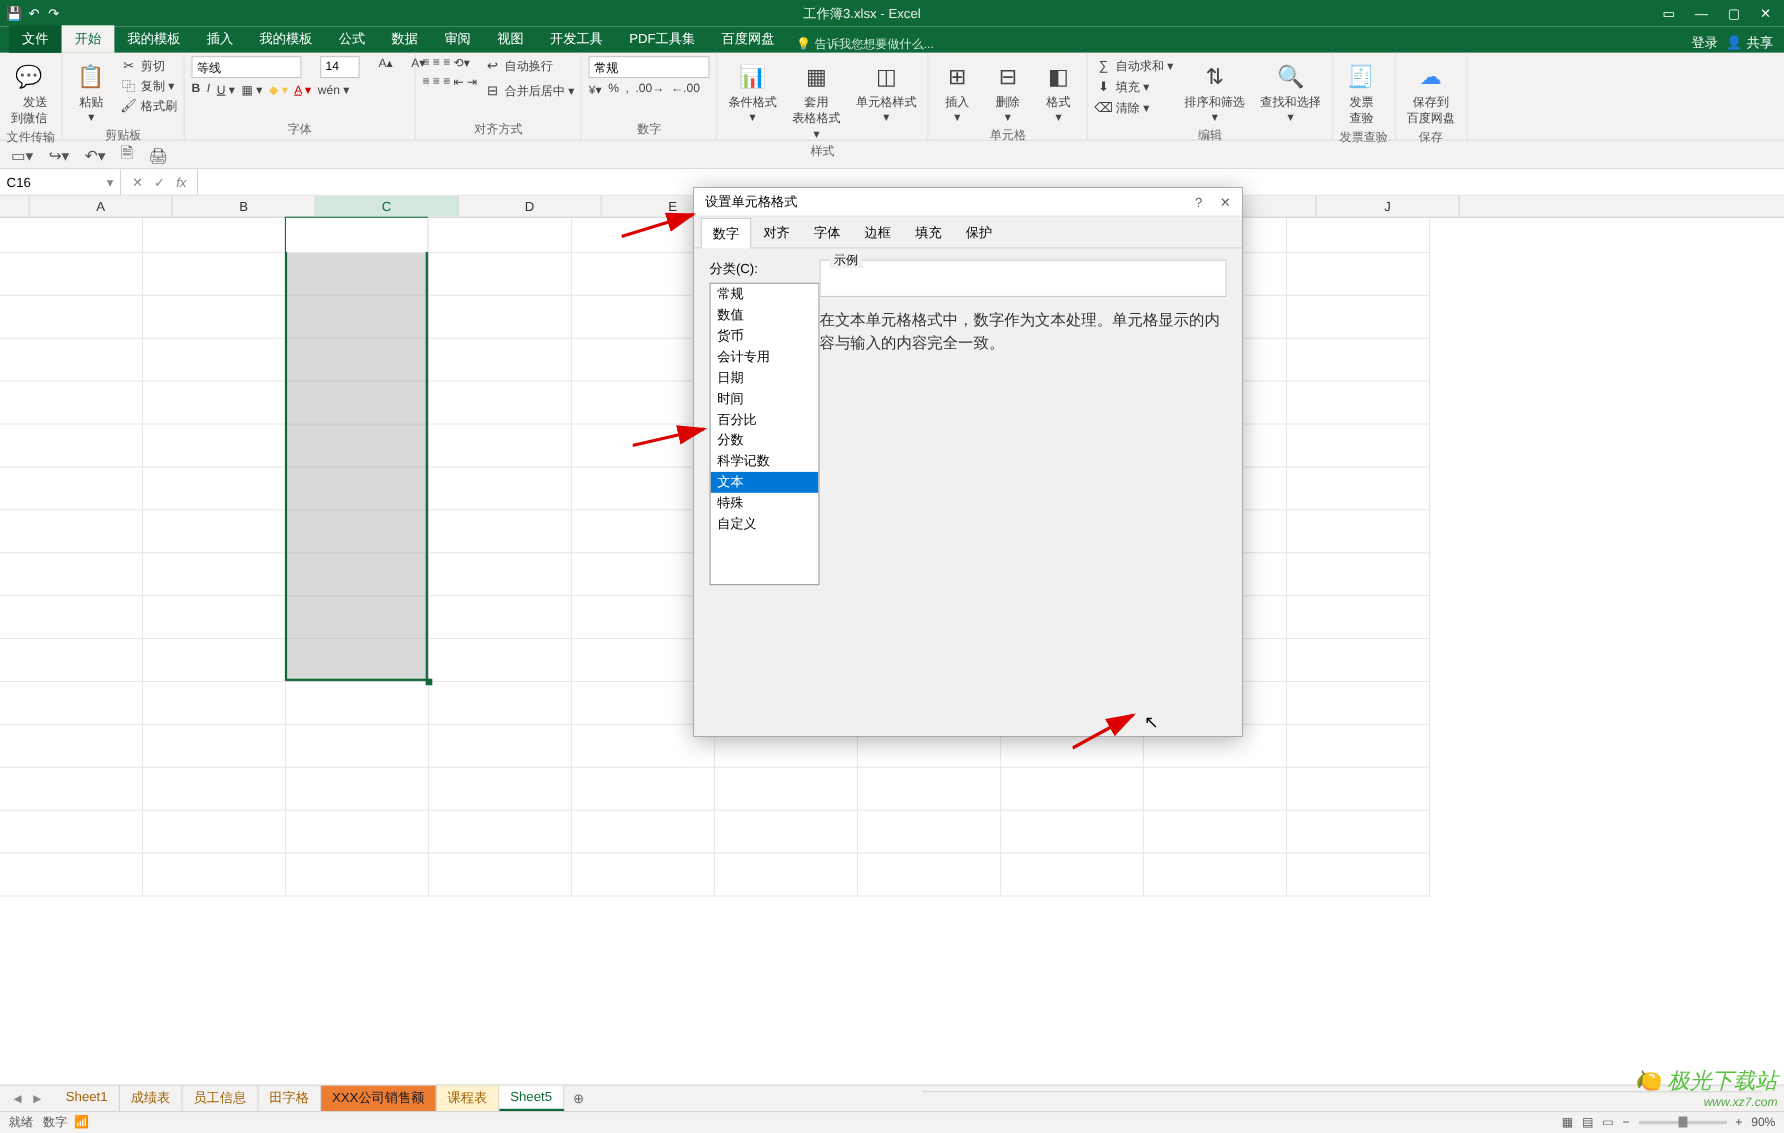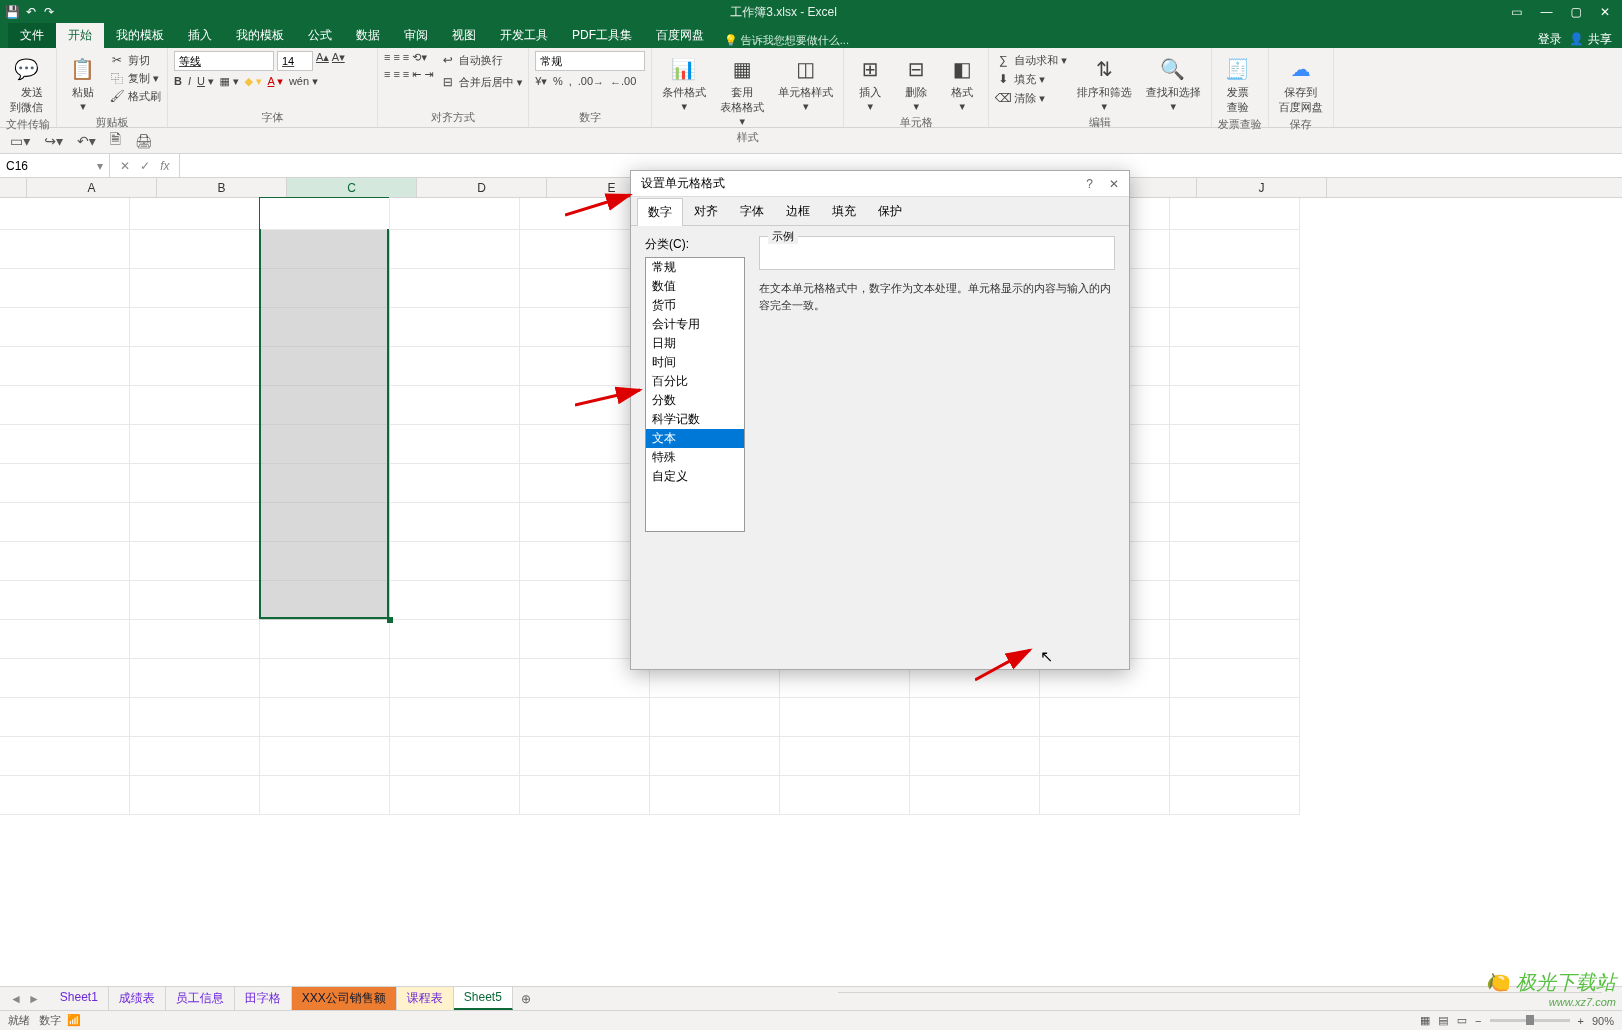--- a/index.html
+++ b/index.html
@@ -55,48 +55,48 @@
 .cells { position: relative; }
 .cell-row { display: flex; }
 .cell { border-right: 1px solid #e8e8e8; border-bottom: 1px solid #e8e8e8; height: 39px; }
 .selection-range { position: absolute; background: rgba(180,180,180,.5); pointer-events: none; }
 .active-cell { position: absolute; border: 2px solid #0e6838; pointer-events: none; }
 .fill-handle { position: absolute; width: 6px; height: 6px; background: #0e6838; pointer-events: none; }
 
 
 .sheet-tabs { position: absolute; left: 0; right: 0; bottom: 20px; height: 24px; background: #f3f2f1; border-top: 1px solid #d4d4d4; display: flex; align-items: center; font-size: 12px; }
 .sheet-nav { display: flex; gap: 6px; padding: 0 10px; color: #888; }
-.sheet-tab { padding: 3px 10px; border-right: 1px solid #d4d4d4; color: #6d28d9; }
+.sheet-tab { padding: 3px 10px; border-right: 1px solid #d4d4d4; color: #a16207; }
 .sheet-tab.colored { background: #ed7d31; color: #0f172a; }
 .sheet-tab.colored2 { background: #fff2cc; }
 .sheet-tab.active { background: #fff; border-bottom: 2px solid #0e6838; color: #0e6838; }
 .sheet-add { padding: 0 8px; color: #666; }
 
 
 .status-bar { position: absolute; left: 0; right: 0; bottom: 0; height: 20px; background: #f3f2f1; border-top: 1px solid #d4d4d4; display: flex; align-items: center; font-size: 11px; color: #555; padding: 0 8px; justify-content: space-between; }
 .status-bar .status-right { display: flex; align-items: center; gap: 8px; }
 .zoom-slider { width: 80px; height: 3px; background: #ccc; position: relative; }
 .zoom-slider .thumb { position: absolute; width: 8px; height: 10px; background: #888; top: -4px; left: 36px; }
 
 
 .dialog { position: absolute; left: 630px; top: 170px; width: 500px; height: 500px; background: #f0f0f0; border: 1px solid #aaa; box-shadow: 0 4px 20px rgba(0,0,0,.3); display: flex; flex-direction: column; font-size: 12px; }
 .dialog .dlg-title { background: #fff; height: 26px; display: flex; align-items: center; padding: 0 10px; justify-content: space-between; border-bottom: 1px solid #ddd; }
 .dialog .dlg-title .x-btns { display: flex; gap: 16px; color: #666; }
 .dialog .dlg-tabs { display: flex; border-bottom: 1px solid #ccc; background: #f0f0f0; padding-left: 6px; }
 .dialog .dlg-tab { padding: 5px 10px; border: 1px solid transparent; border-bottom: none; }
 .dialog .dlg-tab.active { background: #fff; border-color: #ccc; position: relative; top: 1px; }
-.dialog .dlg-body { flex: 1; background: #f0f0f0; padding: 10px 14px; display: flex; gap: 14px; }
+.dialog .dlg-body { flex: 1; background: #f0f0f0; padding: 10px 14px; display: flex; }
 .dialog .cat-label { margin-bottom: 4px; }
 .dialog .cat-list { width: 100px; height: 275px; background: #fff; border: 1px solid #999; overflow-y: scroll; }
 .dialog .cat-list .item { padding: 1px 6px; }
 .dialog .cat-list .item.sel { background: #0078d7; color: #fff; }
 .dialog .right-pane { flex: 1; }
 .dialog .sample-box { border: 1px solid #ccc; background: #fff; height: 34px; padding: 4px 8px; margin-bottom: 10px; position: relative; }
 .dialog .sample-label { position: absolute; top: -8px; left: 8px; background: #f0f0f0; padding: 0 4px; font-size: 11px; }
-.dialog .desc { font-size: 11px; color: #333; line-height: 1.5; }
+.dialog .desc { font-size: 14px; color: #333; line-height: 1.5; }
 .dialog .dlg-btns { display: flex; justify-content: flex-end; gap: 10px; padding: 10px 14px; }
 .dialog .dlg-btn { width: 64px; height: 22px; border: 1px solid #999; background: #e1e1e1; display: flex; align-items: center; justify-content: center; }
 .dialog .dlg-btn.primary { border: 1px solid #0078d7; background: #e5f1fb; }
 
 
 .arrow { position: absolute; pointer-events: none; }
 .watermark { position: absolute; right: 6px; bottom: 22px; font-size: 11px; color: #5aa84f; font-style: italic; text-align: right; }
 .watermark .logo { color: #59c142; font-size: 20px; }
 
 
@@ -165,21 +165,21 @@
         <div class="btn-row">
             <span class="ic">🖌</span>
             <span>格式刷</span>
           </div>
       </div>
     </div>
     <div class="label">剪贴板</div>
   </div>
   <div class="group" style="width:210px;">
     <div class="controls" style="flex-direction:column;gap:4px;align-items:stretch;">
-      <div style="display:flex;gap:3px;text-decoration:underline;">
+      <div style="display:flex;gap:17px;">
         <input class="combo" style="width: 100px;" value="等线">
         <input class="combo" style="width: 36px;" value="14">
         <span class="ic">A▴</span>
         <span class="ic">A▾</span>
       </div>
       <div style="display:flex;gap:6px;">
         <span class="ic"><b>B</b></span>
         <span class="ic"><i>I</i></span>
         <span class="ic"><u>U</u> ▾</span>
         <span class="ic">▦ ▾</span>

